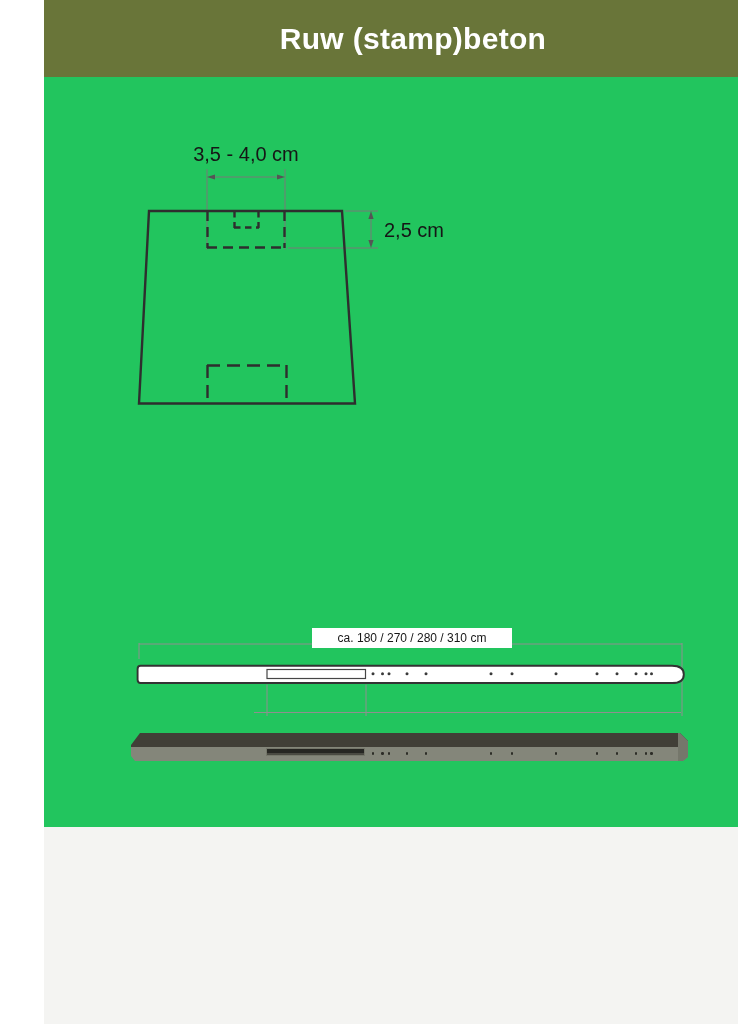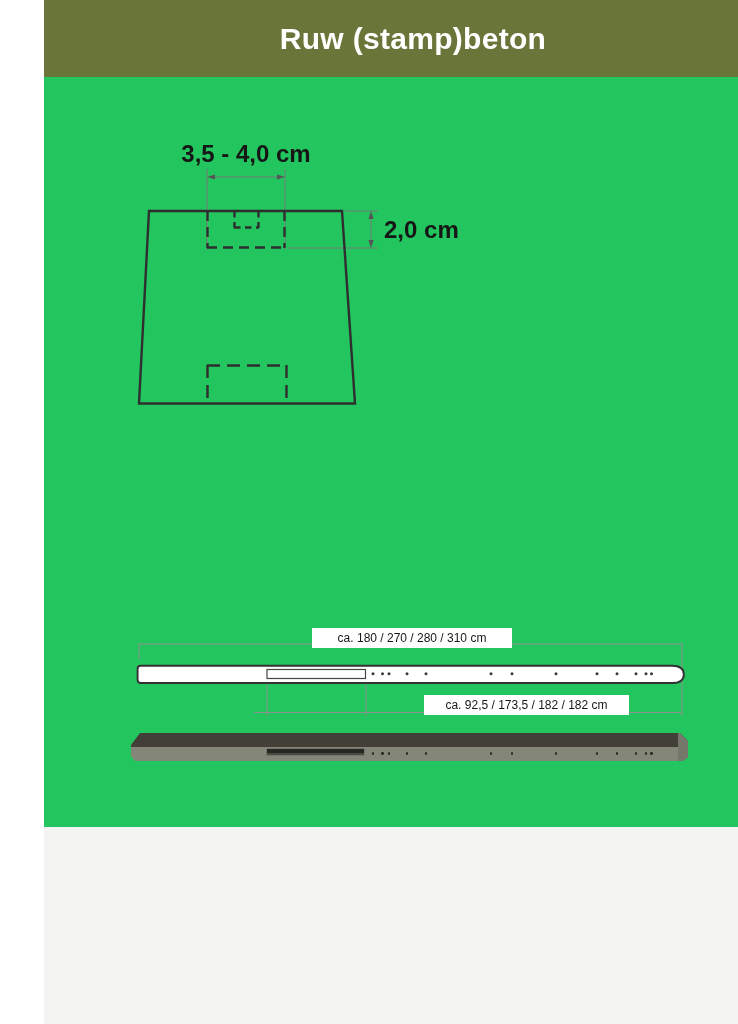--- a/index.html
+++ b/index.html
@@ -22,21 +22,21 @@
   .dash{stroke:var(--line-color);stroke-width:2.4;stroke-dasharray:10 6;fill:none;}
   .dash2{stroke:var(--line-color);stroke-width:2.4;stroke-dasharray:6.5 4.5;fill:none;}
   .dash3{stroke:var(--line-color);stroke-width:2.4;stroke-dasharray:13 7;fill:none;}
   .thin{stroke:#787878;stroke-width:1;}
   .thin2{stroke:var(--dim-line);stroke-width:1;}
   .arrow{fill:#555555;stroke:none;}
   .slotln{stroke:#454545;stroke-width:1.2;fill:none;}
   #beam-dots circle{fill:#3a3a3a;}
 
   .dim-label{position:absolute;font-size:12px;line-height:20px;color:var(--ink);}
-  .cs-label{font-size:24px;line-height:22px;font-weight:bold;}
+  .cs-label{font-size:20px;line-height:22px;}
   .bg-white{background:#ffffff;}
   .t-center{text-align:center;}
   .t-right{text-align:right;}
 
   .render{position:absolute;left:87px;top:733px;width:557px;height:28px;
     clip-path:polygon(9px 0,549px 0,557px 8px,557px 24px,552px 28px,4px 28px,0 23px,0 12px);}
   .render-top{position:absolute;left:0;top:0;width:100%;height:14px;background:var(--render-top);}
   .render-front{position:absolute;left:0;top:14px;width:100%;height:14px;background:var(--render-front);}
   .render-endcap{position:absolute;left:547px;top:0;width:10px;height:28px;background:#75776b;}
   .render-slot{position:absolute;left:135px;top:15px;width:99px;height:8px;background:var(--render-slot);
@@ -110,24 +110,23 @@
           <circle cx="553" cy="673.8" r="1.5"></circle>
           <circle cx="573" cy="673.8" r="1.5"></circle>
           <circle cx="592" cy="673.8" r="1.5"></circle>
           <circle cx="602" cy="673.8" r="1.5"></circle>
           <circle cx="607.5" cy="673.8" r="1.5"></circle>
         </g>
     </g>
   </svg>
 
   <div class="dim-label cs-label t-center" style="left:132px;top:143px;width:140px;">3,5 - 4,0 cm</div>
-  <div class="dim-label cs-label" style="left:340px;top:219px;">2,0 cm</div>
+  <div class="dim-label cs-label" style="left:340px;top:219px;">2,5 cm</div>
 
   <div class="dim-label t-center bg-white" style="left:268px;top:628px;width:200px;">ca. 180 / 270 / 280 / 310 cm</div>
-  <div class="dim-label t-center bg-white" style="left:380px;top:695px;width:205px;">ca. 92,5 / 173,5 / 182 / 182 cm</div>
 
   <div class="render">
     <div class="render-top"></div>
     <div class="render-front"></div>
     <div class="render-endcap"></div>
     <div class="render-slot"></div>
     <div id="render-dots">
         <div class="rdot" style="left: 240.75px;"></div>
         <div class="rdot" style="left: 250.25px;"></div>
         <div class="rdot" style="left: 256.75px;"></div>

